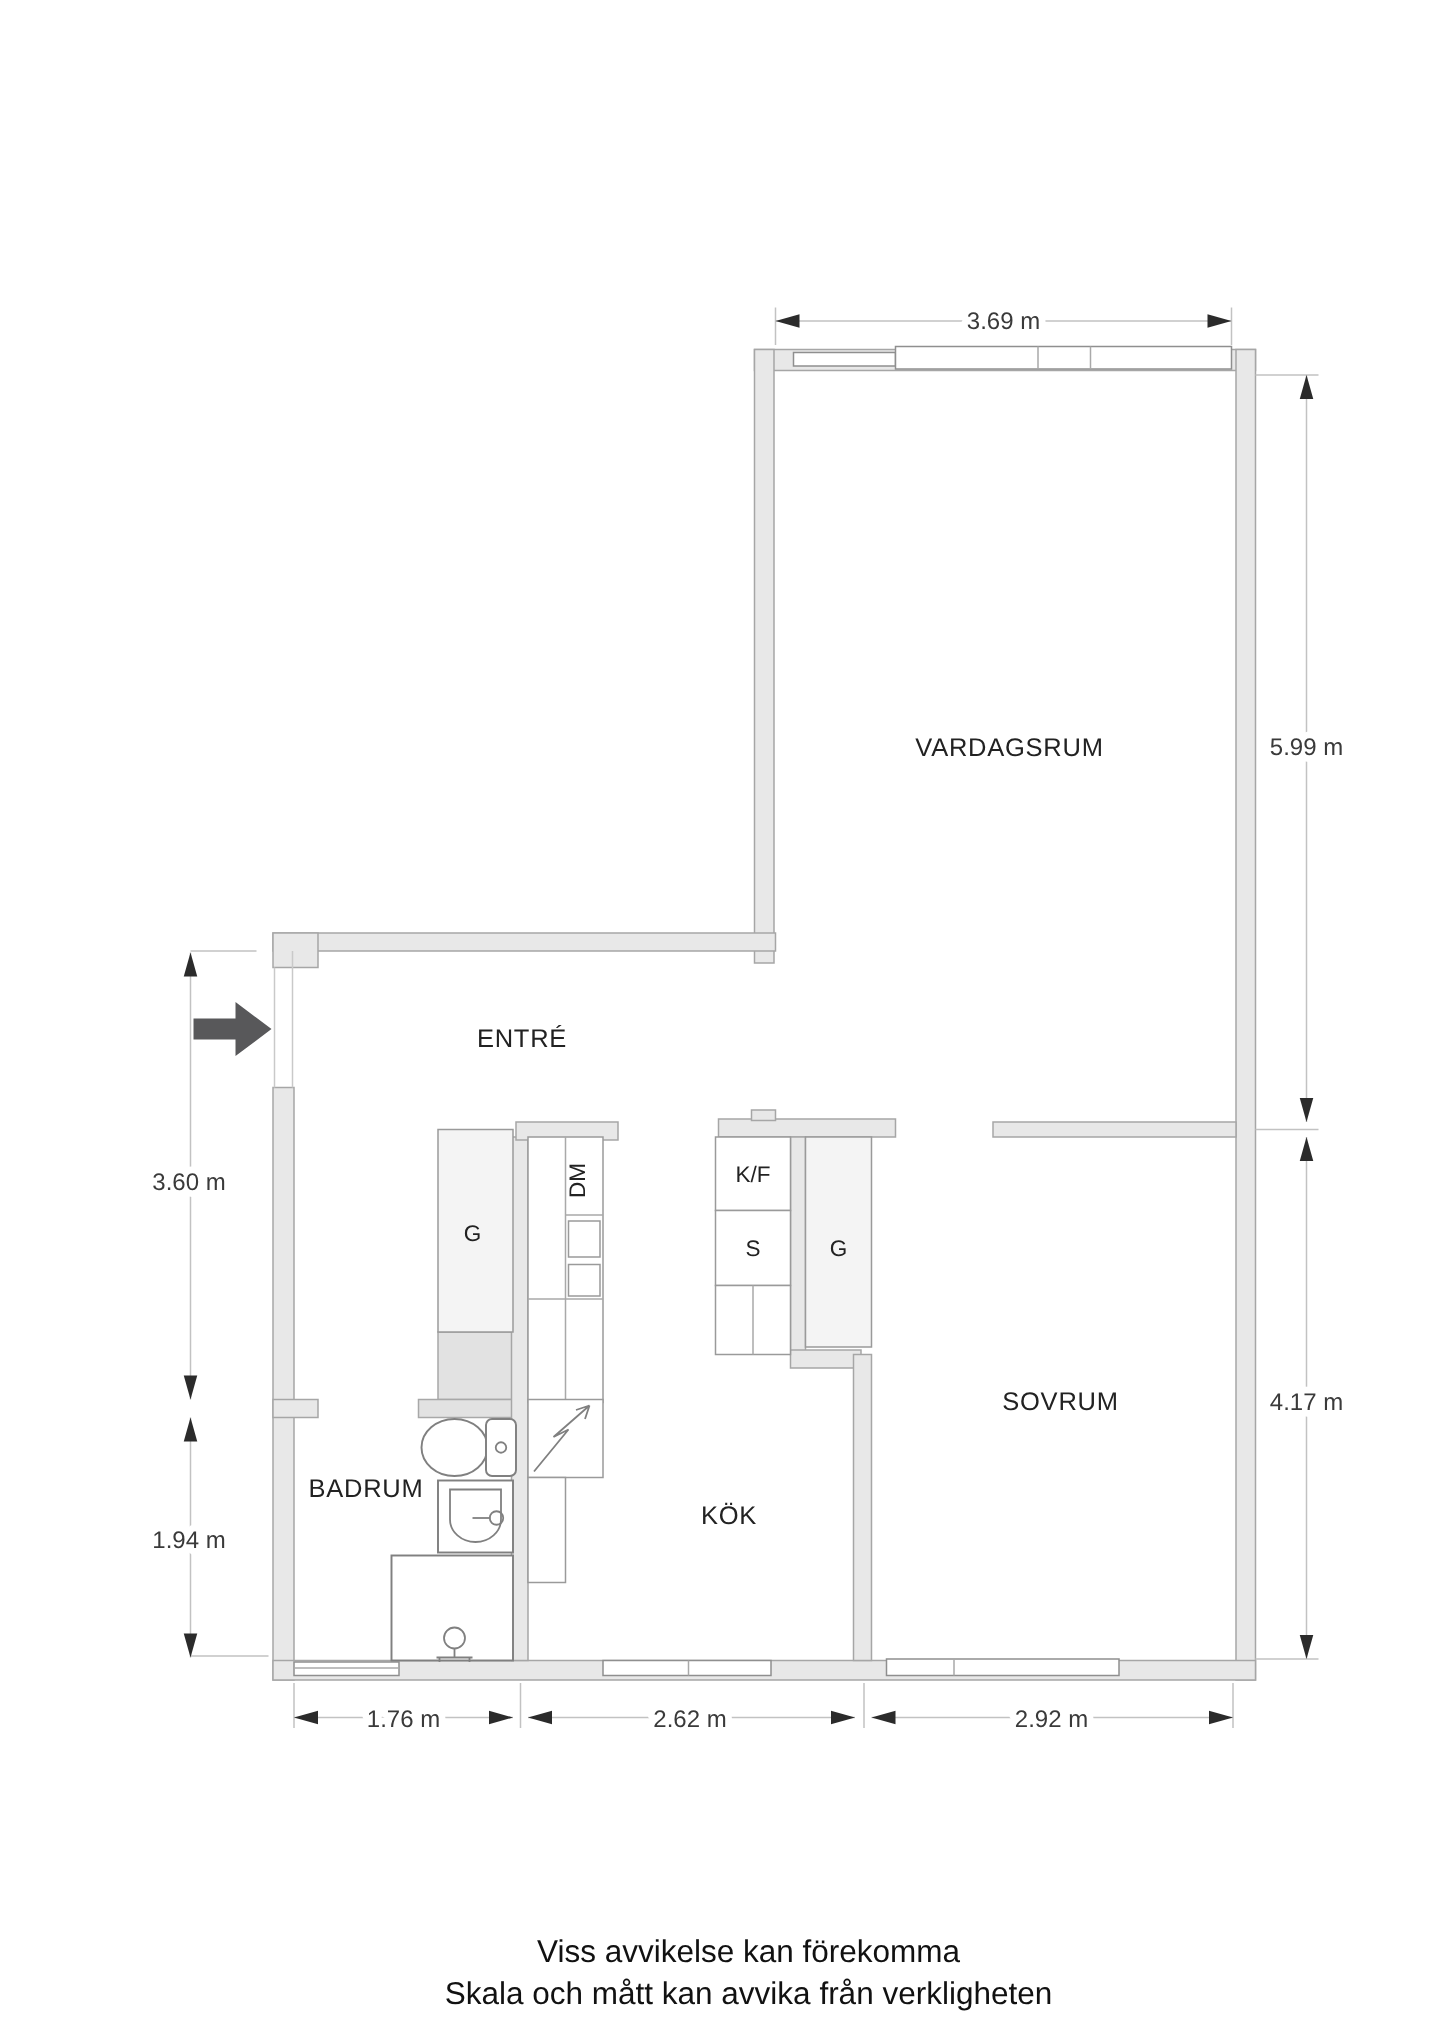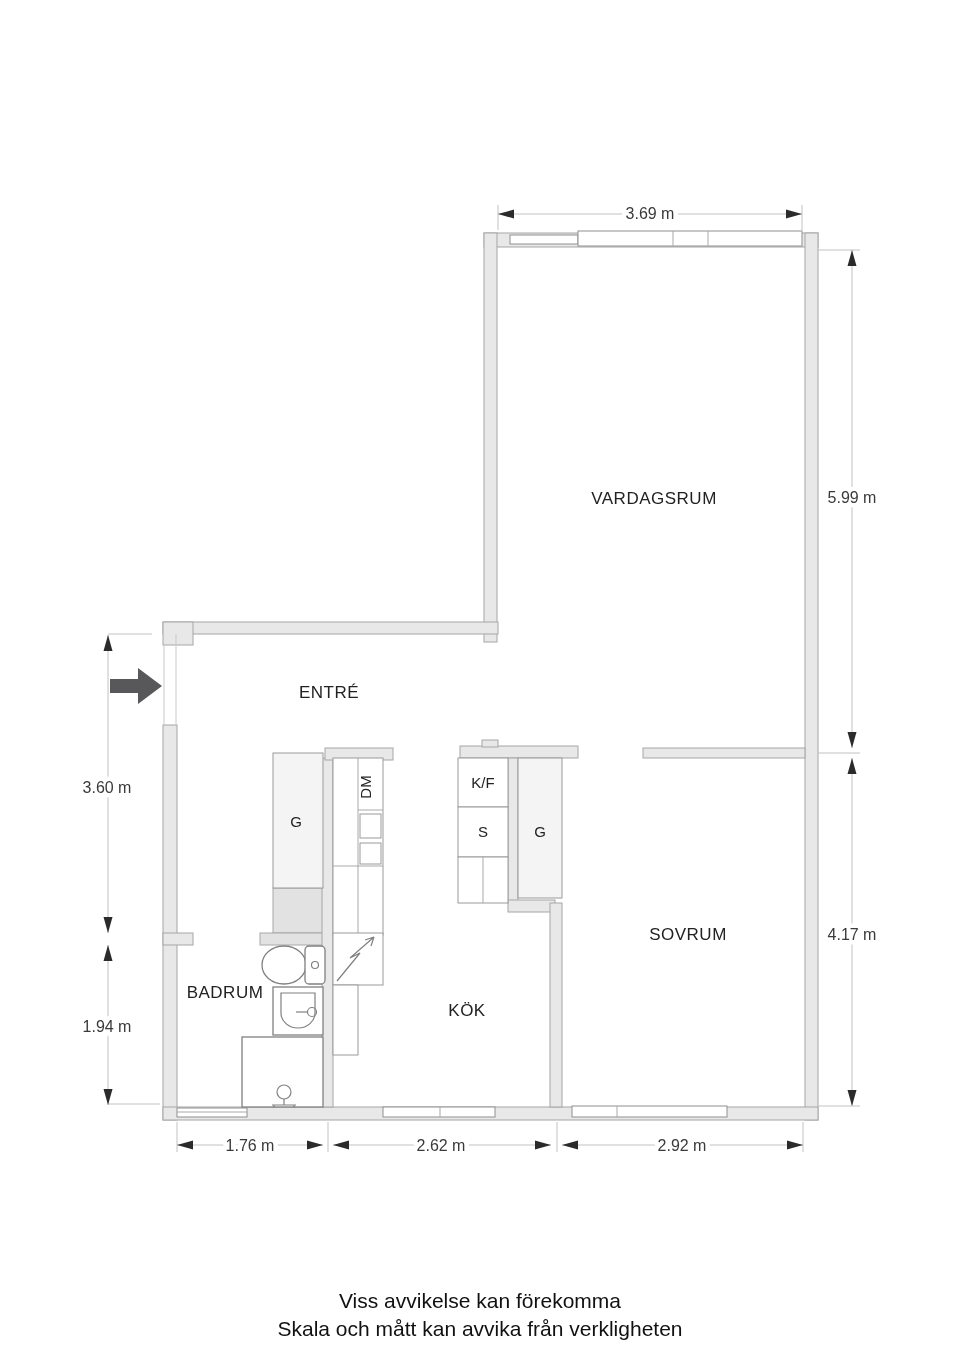--- a/index.html
+++ b/index.html
@@ -1,16 +1,16 @@
 <!DOCTYPE html>
 <html><head>
 <meta charset="utf-8">
 <style>
   html,body{margin:0;padding:0;background:#ffffff;}
-  .page{width:808px;height:1358px;position:relative;background:#fff;font-family:"Liberation Sans",sans-serif;}
+  .page{width:808px;height:1358px;position:relative;background:#fff;font-family:"Liberation Sans",sans-serif;margin-left:19px;}
   svg text{font-family:"Liberation Sans",sans-serif;}
   .wall{fill:#e8e8e8;stroke:#a6a6a6;stroke-width:1;}
   .shaft{fill:#e2e2e2;stroke:#a8a8a8;stroke-width:1;}
   .closet{fill:#f4f4f4;stroke:#9a9a9a;stroke-width:1;}
   .cab{fill:#ffffff;stroke:#9a9a9a;stroke-width:1;}
   .win{fill:#ffffff;stroke:#8f8f8f;stroke-width:1;}
   .winline{stroke:#a9a9a9;stroke-width:1;fill:none;}
   .fx{fill:#ffffff;stroke:#808080;stroke-width:1.3;}
   .fxline{stroke:#808080;stroke-width:1.2;fill:none;}
   .doorline{stroke:#c9c9c9;stroke-width:1;}

